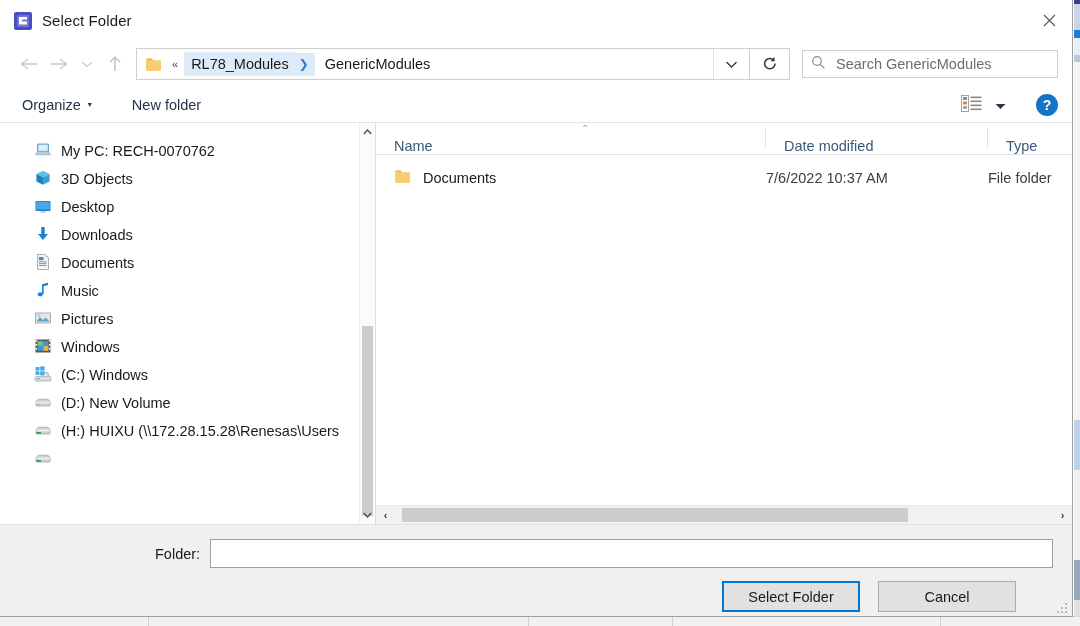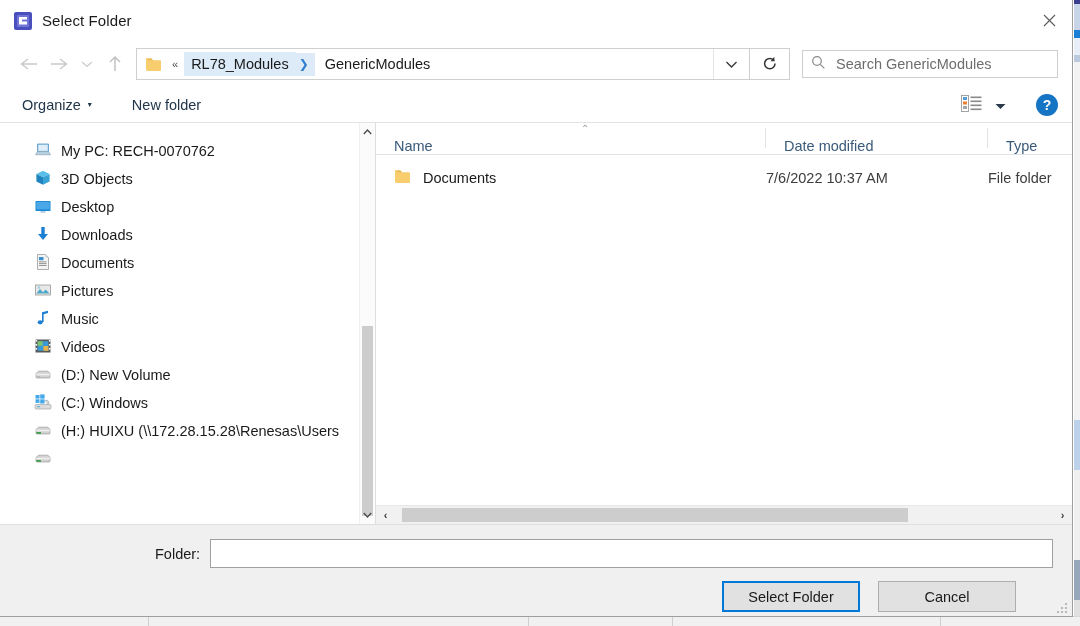--- a/index.html
+++ b/index.html
@@ -457,80 +457,80 @@
               <rect x="5" y="10.2" width="7.5" height="0.9" fill="#8a8a8a"></rect>
               <rect x="5" y="12" width="7.5" height="0.9" fill="#8a8a8a"></rect>
             </svg>
           </span>
           <span class="lbl">Documents</span>
         </div>
 
         <div class="nav-item">
           <span class="nav-ico">
             <svg width="18" height="18" viewBox="0 0 18 18">
+              <path d="M8,13 V3.2 L14,1.8 V4 L9.6,5.2 V13 Z" fill="#1b7fd4"></path>
+              <ellipse cx="6.2" cy="13.3" rx="2.5" ry="2.1" fill="#1b7fd4"></ellipse>
+            </svg>
+          </span>
+          <span class="lbl">Music</span>
+        </div>
+
+        <div class="nav-item">
+          <span class="nav-ico">
+            <svg width="18" height="18" viewBox="0 0 18 18">
               <rect x="1.5" y="4" width="15" height="10" fill="#e8e8e8" stroke="#9a9a9a" stroke-width="0.8"></rect>
               <path d="M2.3,12.5 L6,8 L9,11.3 L11.5,8.6 L15.7,12.5 Z" fill="#4fa8c8"></path>
               <circle cx="5" cy="6.6" r="1.3" fill="#9ed2e8"></circle>
             </svg>
           </span>
           <span class="lbl">Pictures</span>
-        </div>
-
-        <div class="nav-item">
-          <span class="nav-ico">
-            <svg width="18" height="18" viewBox="0 0 18 18">
-              <path d="M8,13 V3.2 L14,1.8 V4 L9.6,5.2 V13 Z" fill="#1b7fd4"></path>
-              <ellipse cx="6.2" cy="13.3" rx="2.5" ry="2.1" fill="#1b7fd4"></ellipse>
-            </svg>
-          </span>
-          <span class="lbl">Music</span>
         </div>
 
         <div class="nav-item">
           <span class="nav-ico">
             <svg width="18" height="18" viewBox="0 0 18 18">
               <rect x="1.5" y="2.5" width="15" height="13" fill="#585858"></rect>
               <rect x="3.6" y="4.2" width="10.8" height="9.6" fill="#3a9ad6"></rect>
               <rect x="3.6" y="4.2" width="5" height="4.6" fill="#7dc46a"></rect>
               <rect x="9.4" y="9" width="5" height="4.8" fill="#e8b24a"></rect>
               <rect x="1.5" y="3" width="1.6" height="1.6" fill="#ffffff"></rect>
               <rect x="1.5" y="7" width="1.6" height="1.6" fill="#ffffff"></rect>
               <rect x="1.5" y="11" width="1.6" height="1.6" fill="#ffffff"></rect>
               <rect x="14.9" y="3" width="1.6" height="1.6" fill="#ffffff"></rect>
               <rect x="14.9" y="7" width="1.6" height="1.6" fill="#ffffff"></rect>
               <rect x="14.9" y="11" width="1.6" height="1.6" fill="#ffffff"></rect>
             </svg>
           </span>
-          <span class="lbl">Videos</span>
-        </div>
-
-        <div class="nav-item">
-          <span class="nav-ico">
-            <svg width="18" height="18" viewBox="0 0 18 18">
-              <path d="M2,8.5 L4.5,6.2 h9.5 l2,2.3 v3.5 a1,1 0 0 1 -1,1 H3 a1,1 0 0 1 -1,-1 Z" fill="#d2d2d2" stroke="#9c9c9c" stroke-width="0.7"></path>
-              <path d="M2.2,8.7 h13.6 v1.6 H2.2 Z" fill="#efefef"></path>
-              <rect x="3.4" y="11" width="2.6" height="1.2" fill="#b6b6b6"></rect>
-            </svg>
-          </span>
-          <span class="lbl">(D:) New Volume</span>
+          <span class="lbl">Windows</span>
         </div>
 
         <div class="nav-item">
           <span class="nav-ico">
             <svg width="18" height="18" viewBox="0 0 18 18">
               <path d="M2,11.5 h14 a1,1 0 0 1 1,1 v2.5 a1,1 0 0 1 -1,1 H2 a1,1 0 0 1 -1,-1 v-2.5 a1,1 0 0 1 1,-1 Z" fill="#dcdcdc" stroke="#a8a8a8" stroke-width="0.7"></path>
               <rect x="3" y="13" width="3" height="1.3" fill="#6fb8e0"></rect>
               <rect x="1.5" y="2" width="4" height="3.6" fill="#45a8e8"></rect>
               <rect x="6.2" y="1.4" width="4.4" height="4.2" fill="#45a8e8"></rect>
               <rect x="1.5" y="6.3" width="4" height="3.6" fill="#45a8e8"></rect>
               <rect x="6.2" y="6.3" width="4.4" height="4.2" fill="#45a8e8"></rect>
               <path d="M11,7.5 q3,-1 3.8,1.5 q0.6,2 -1.8,2.5" fill="#cfd8de" stroke="#98a8b2" stroke-width="0.7"></path>
             </svg>
           </span>
           <span class="lbl">(C:) Windows</span>
+        </div>
+
+        <div class="nav-item">
+          <span class="nav-ico">
+            <svg width="18" height="18" viewBox="0 0 18 18">
+              <path d="M2,8.5 L4.5,6.2 h9.5 l2,2.3 v3.5 a1,1 0 0 1 -1,1 H3 a1,1 0 0 1 -1,-1 Z" fill="#d2d2d2" stroke="#9c9c9c" stroke-width="0.7"></path>
+              <path d="M2.2,8.7 h13.6 v1.6 H2.2 Z" fill="#efefef"></path>
+              <rect x="3.4" y="11" width="2.6" height="1.2" fill="#b6b6b6"></rect>
+            </svg>
+          </span>
+          <span class="lbl">(D:) New Volume</span>
         </div>
 
         <div class="nav-item">
           <span class="nav-ico">
             <svg width="18" height="18" viewBox="0 0 18 18">
               <path d="M2,8.5 L4.5,6.2 h9.5 l2,2.3 v3.5 a1,1 0 0 1 -1,1 H3 a1,1 0 0 1 -1,-1 Z" fill="#d2d2d2" stroke="#9c9c9c" stroke-width="0.7"></path>
               <path d="M2.2,8.7 h13.6 v1.6 H2.2 Z" fill="#efefef"></path>
               <rect x="2.4" y="11" width="4.6" height="1.8" fill="#3e9e4e"></rect>
             </svg>
           </span>

